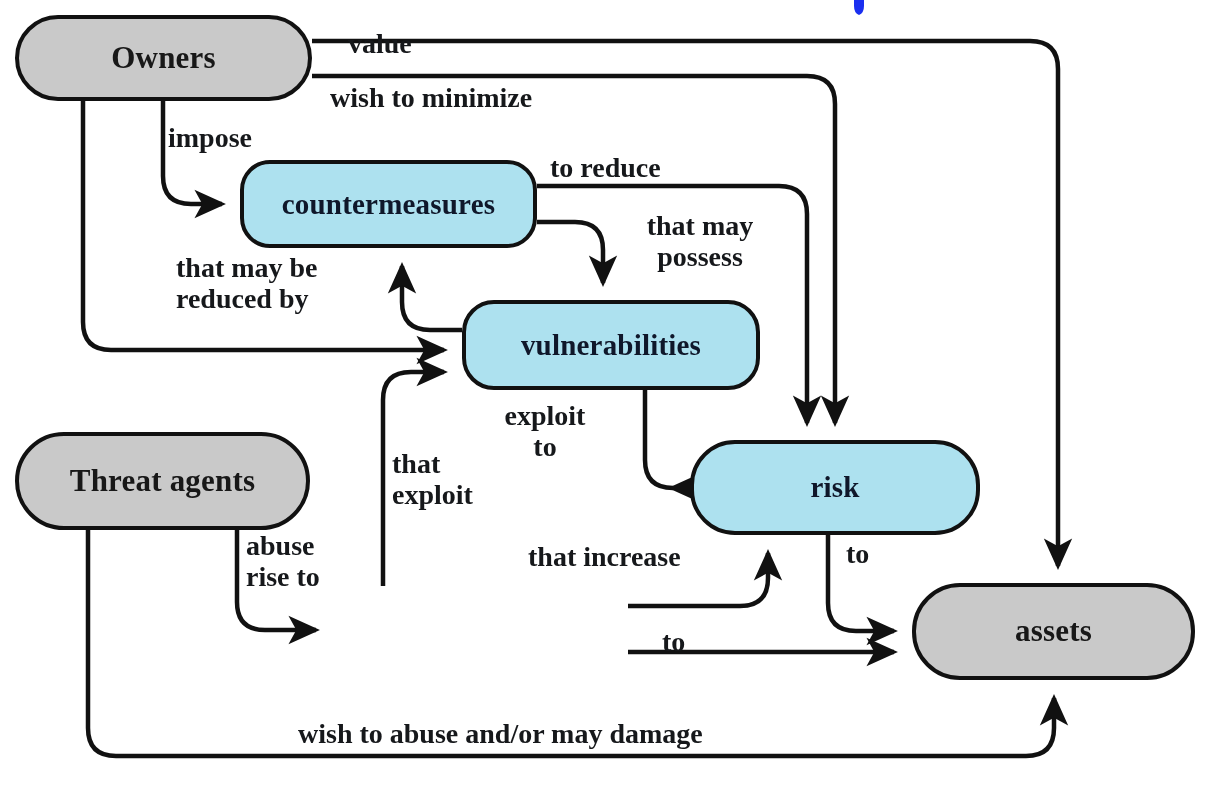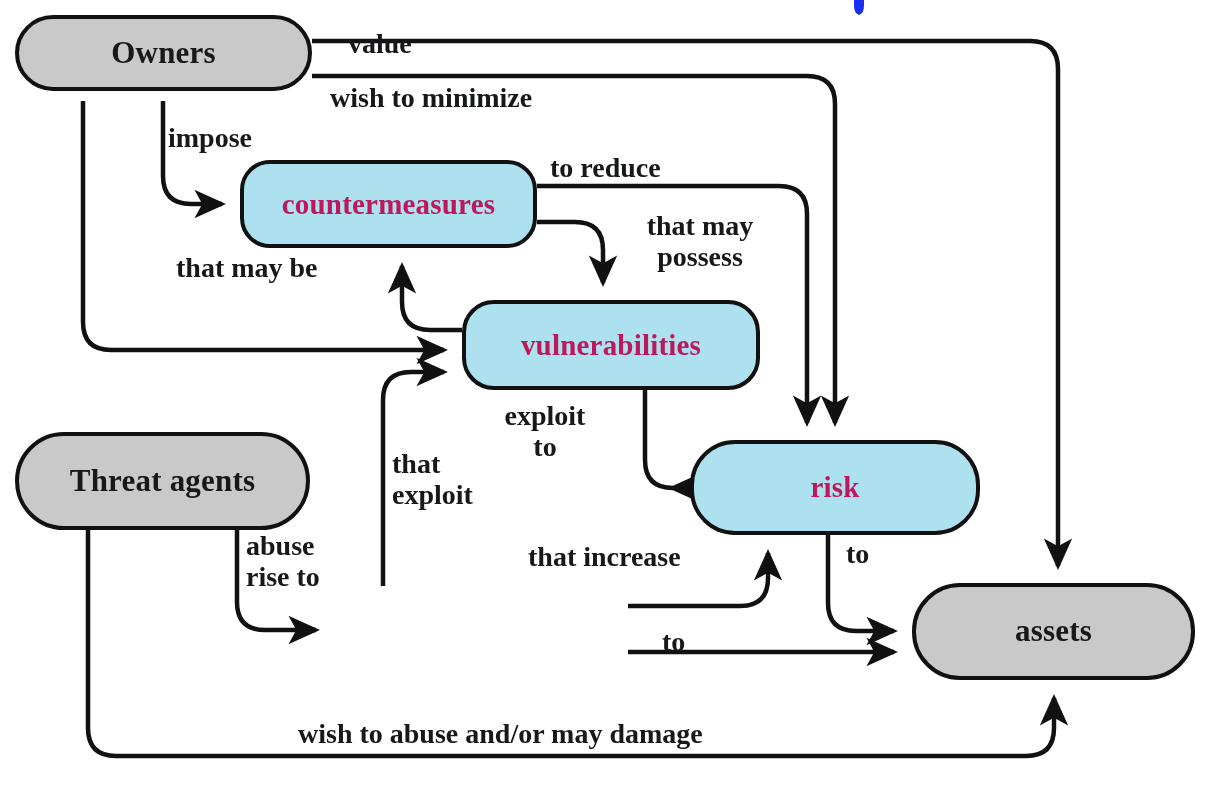--- a/index.html
+++ b/index.html
@@ -30,21 +30,21 @@
     box-sizing: border-box;
     border: 4px solid #111111;
     display: flex;
     align-items: center;
     justify-content: center;
     text-align: center;
     z-index: 5;
   }
   .node .node-label {
     font-weight: bold;
-    color: #be185d;
+    color: #0f172a;
     letter-spacing: 0.2px;
     line-height: 1.05;
     white-space: nowrap;
   }
   .node-actor {
     background: #c9c9c9;
   }
   .node-concept {
     background: #ade1ef;
   }
@@ -129,21 +129,21 @@
       <path d="M 828 535 L 828 603 Q 828 631 856 631 L 894 631" marker-end="url(#arrow)"></path>
 
        assets : straight across --&gt;
       <path d="M 628 652 L 894 652" marker-end="url(#arrow)"></path>
 
        assets : bottom lane --&gt;
       <path d="M 88 530 L 88 728 Q 88 756 116 756 L 1026 756 Q 1054 756 1054 728 L 1054 698" marker-end="url(#arrow)"></path>
     </g>
   </svg>
 
-  <div class="node node-actor" style="left:15px; top:15px; width:297px; height:76px; border-radius:43px;">
+  <div class="node node-actor" style="left:15px; top:15px; width:297px; height:86px; border-radius:43px;">
     <span class="node-label">Owners</span>
   </div>
 
   <div class="node node-concept" style="left:240px; top:160px; width:297px; height:88px; border-radius:30px;">
     <span class="node-label">countermeasures</span>
   </div>
 
   <div class="node node-concept" style="left:462px; top:300px; width:298px; height:90px; border-radius:32px;">
     <span class="node-label">vulnerabilities</span>
   </div>
@@ -169,20 +169,21 @@
 
   <div class="edge-label" style="left:550px; top:152px;">to reduce</div>
 
   <div class="edge-label two-line center" style="left:620px; top:210px; width:160px;">
     <span>that may</span><br>
     <span>possess</span>
   </div>
 
   <div class="edge-label two-line" style="left:176px; top:252px; width:230px;">
     <span>that may be</span><br>
+    <span>reduced by</span>
   </div>
 
   <div class="edge-label two-line center" style="left:480px; top:400px; width:130px;">
     <span>exploit</span><br>
     <span>to</span>
   </div>
 
   <div class="two-line edge-label" style="left:392px; top:448px; width:140px;">
     <span>that</span><br>
     <span>exploit</span>

